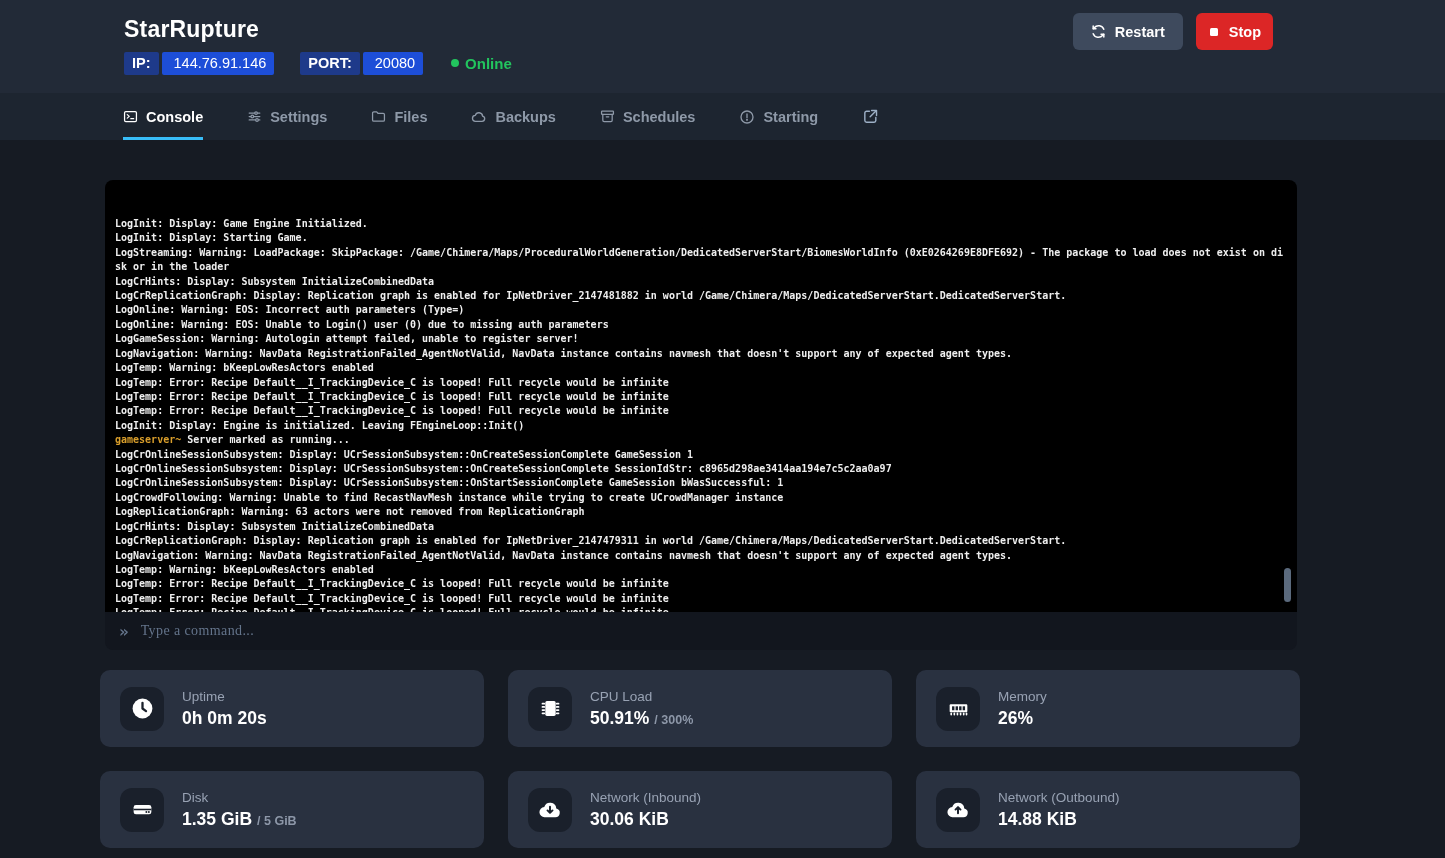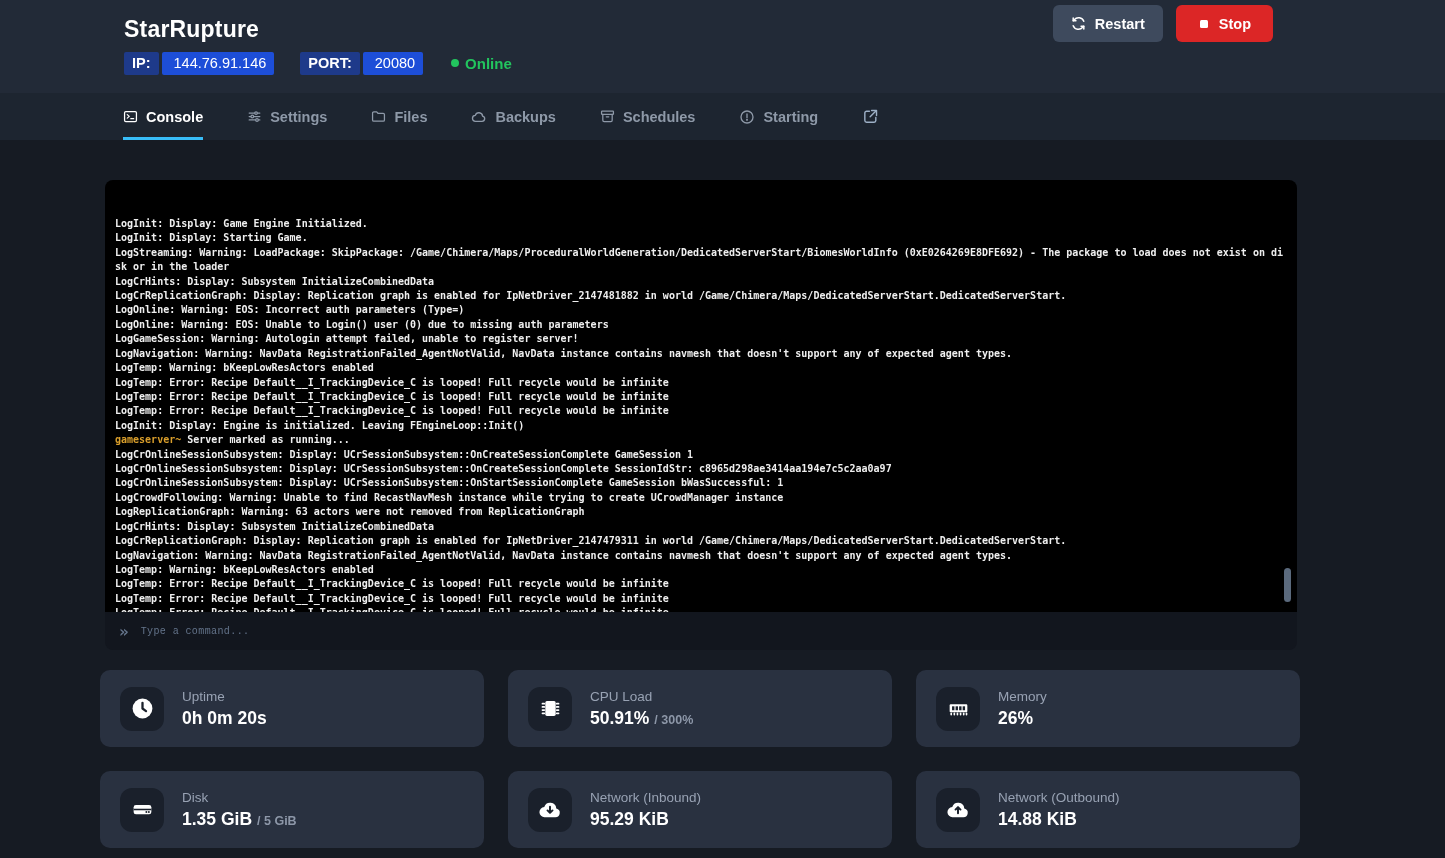--- a/index.html
+++ b/index.html
@@ -11,44 +11,44 @@
   .header-inner { width:1200px; margin-left:100px; position:relative; padding-top:16px; height:100%; }
   .server-title { color:#ffffff; font-size:23px; font-weight:700; letter-spacing:.2px; margin-left:24px; }
   .addr-row { display:flex; align-items:center; margin-left:24px; margin-top:9px; }
   .chip { display:inline-block; font-size:14.5px; line-height:1; padding:4px 8px; color:#fff; border-radius:2px; }
   .chip-label { background:#1e3a8a; font-weight:700; }
   .chip-value { background:#1d4ed8; margin-left:3px;padding-left:12px; }
   .addr-gap { width:26px; }
   .status { display:flex; align-items:center; margin-left:28px; }
   .status-dot { width:8px; height:8px; border-radius:50%; background:#22c55e; margin-right:6px; }
   .status-text { color:#22c55e; font-weight:700; font-size:15px; }
-  .header-buttons { position:absolute; top:5px; right:27px; display:flex; gap:13px; }
+  .header-buttons { position:absolute; top:13px; right:27px; display:flex; gap:13px; }
   .btn { display:flex; align-items:center; gap:9px; border:none; cursor:pointer; color:#fff; font-weight:700; font-size:14.5px; font-family:inherit; border-radius:6px; padding:0 18px; height:37px; }
   .btn-restart { background:#3e4a5d; }
-  .btn-stop { background:#dc2626; padding:0 22px; }
+  .btn-stop { background:#dc2626; padding:0 12px; }
   .btn svg { display:block; }
 
   
   .tabbar { background:#1d2530; height:47px; width:100%; display:flex; align-items:stretch; padding-left:123px; }
   .tab { display:flex; align-items:center; gap:8px; margin-right:44px; color:#8e99a8; font-weight:700; font-size:14.5px; cursor:pointer; }
   .tab.active { color:#ffffff; box-shadow: inset 0 -3px 0 #38bdf8; }
   .tab svg { display:block; }
   .tab-icononly { color:#9db0c6; }
 
   
   .console-wrap { margin:40px 0 0 105px; width:1192px; }
   .terminal { position:relative; background:#000000; border-radius:8px 8px 0 0; height:432px; padding:8px 10px; overflow:hidden;
               font-family:"DejaVu Sans Mono", monospace; font-size:10px; font-weight:700; line-height:14.43px; color:#efefef; white-space:pre; }
   .console-line { height:14.43px; }
   .log-prefix { color:#d99e2b; }
   .scroll-thumb { position:absolute; right:6px; bottom:10px; width:7px; height:34px; background:#5b6a7d; border-radius:4px; }
   .command-bar { background:#12161e; border-radius:0 0 8px 8px; height:38px; display:flex; align-items:center; padding:0 14px; }
   .prompt-icon { color:#64748b; font-size:16px; font-weight:700; font-family:"DejaVu Sans Mono", monospace; margin-right:12px; }
   .command-input { flex:1; background:transparent; border:none; outline:none; color:#fde047;
-                   font-family:Liberation Mono, monospace; font-size:10px; letter-spacing:.4px; }
+                   font-family:Liberation Serif, serif; font-size:14px; letter-spacing:.4px; }
   .command-input::placeholder { color:#64748b; opacity:1; }
 
   
   .stats-grid { margin:20px 0 0 100px; width:1200px; display:grid; grid-template-columns:repeat(3, 1fr); column-gap:20px; row-gap:17px;gap:24px; }
   .stat-card { background:#293140; border-radius:10px; height:77px; display:flex; align-items:center; padding-left:20px; }
   .stat-icon-tile { width:44px; height:44px; border-radius:12px; background:#1a202b; display:flex; align-items:center; justify-content:center; color:#fff; flex:0 0 auto; }
   .stat-icon-tile svg { display:block; }
   .stat-text { margin-left:18px; }
   .stat-label { color:#98a2b3; font-size:13.5px; margin-bottom:4px; }
   .stat-value { color:#ffffff; font-weight:700; font-size:17.5px; }
@@ -258,21 +258,21 @@
         <span class="stat-icon">
           <svg width="26" height="26" viewBox="0 0 24 24">
             <path d="M7.1 18.6h9.7a4.1 4.1 0 0 0 1-8.1 5.7 5.7 0 0 0-11.1-1.2 4.45 4.45 0 0 0 .4 9.3z" fill="#ffffff"></path>
             <path d="M12 9v5.6M9.7 12.4 12 14.7l2.3-2.3" stroke="#1a202b" stroke-width="1.8" fill="none" stroke-linecap="round" stroke-linejoin="round"></path>
           </svg>
         </span>
       </div>
     <div class="stat-text">
       <div class="stat-label">Network (Inbound)</div>
       <div class="stat-value-row">
-        <span class="stat-value">95.29 KiB</span>
+        <span class="stat-value">30.06 KiB</span>
       </div>
     </div>
   </div>
     <div class="stat-card">
     <div class="stat-icon-tile">
         <span class="stat-icon">
           <svg width="26" height="26" viewBox="0 0 24 24">
             <path d="M7.1 18.6h9.7a4.1 4.1 0 0 0 1-8.1 5.7 5.7 0 0 0-11.1-1.2 4.45 4.45 0 0 0 .4 9.3z" fill="#ffffff"></path>
             <path d="M12 15V9.4M9.7 11.6 12 9.3l2.3 2.3" stroke="#1a202b" stroke-width="1.8" fill="none" stroke-linecap="round" stroke-linejoin="round"></path>
           </svg>

